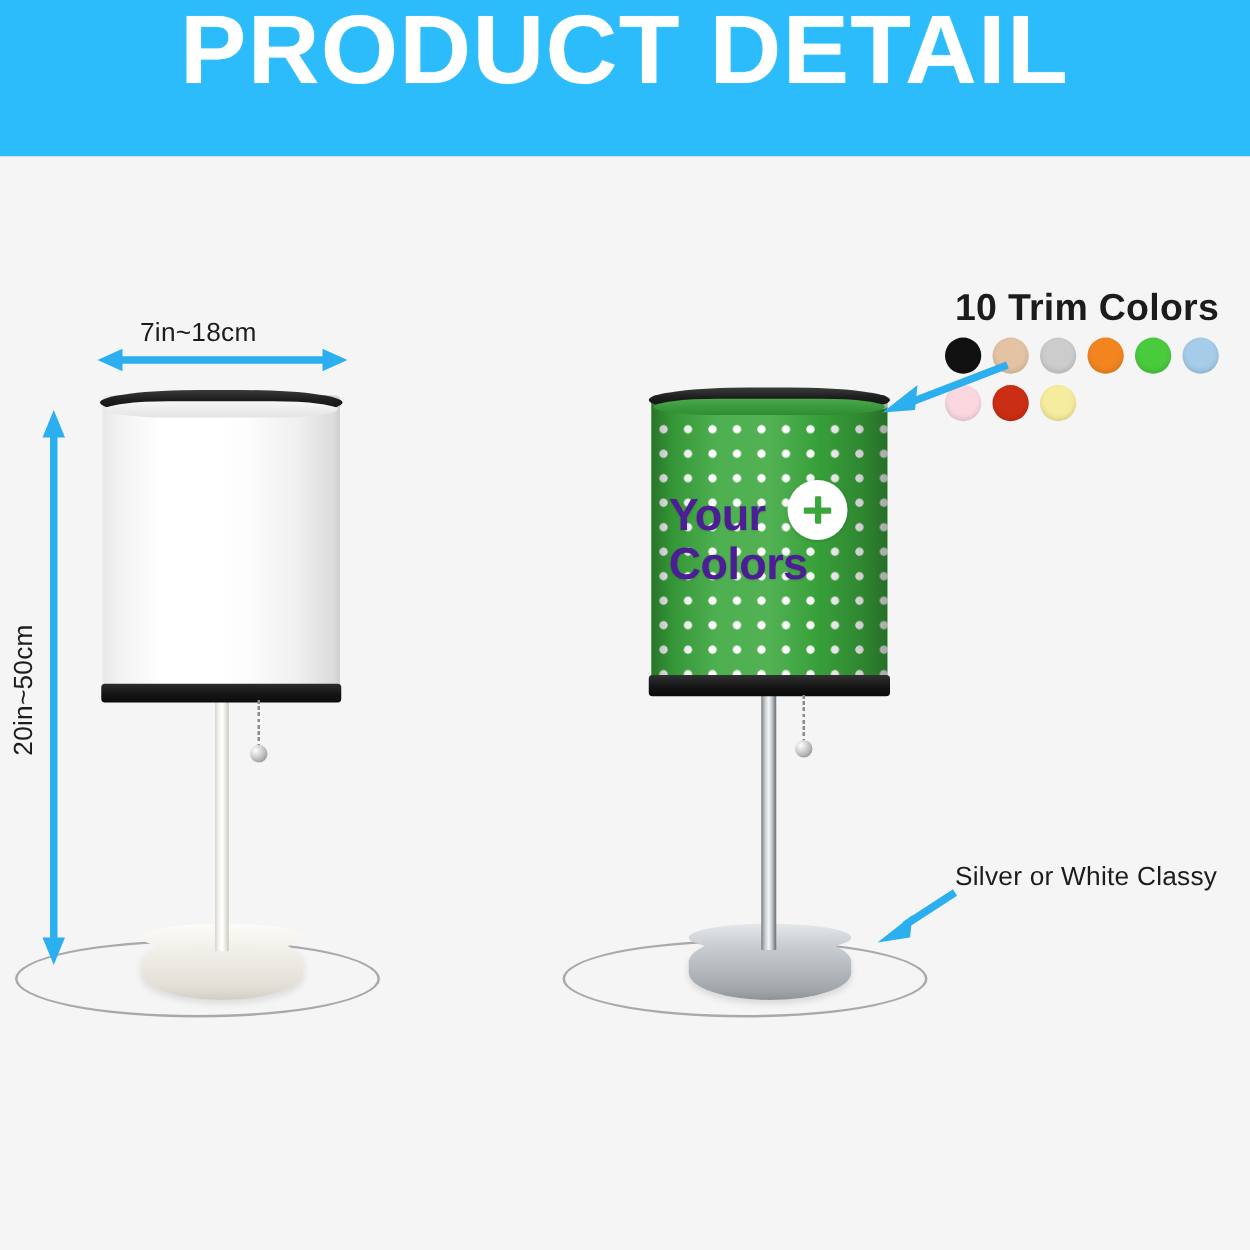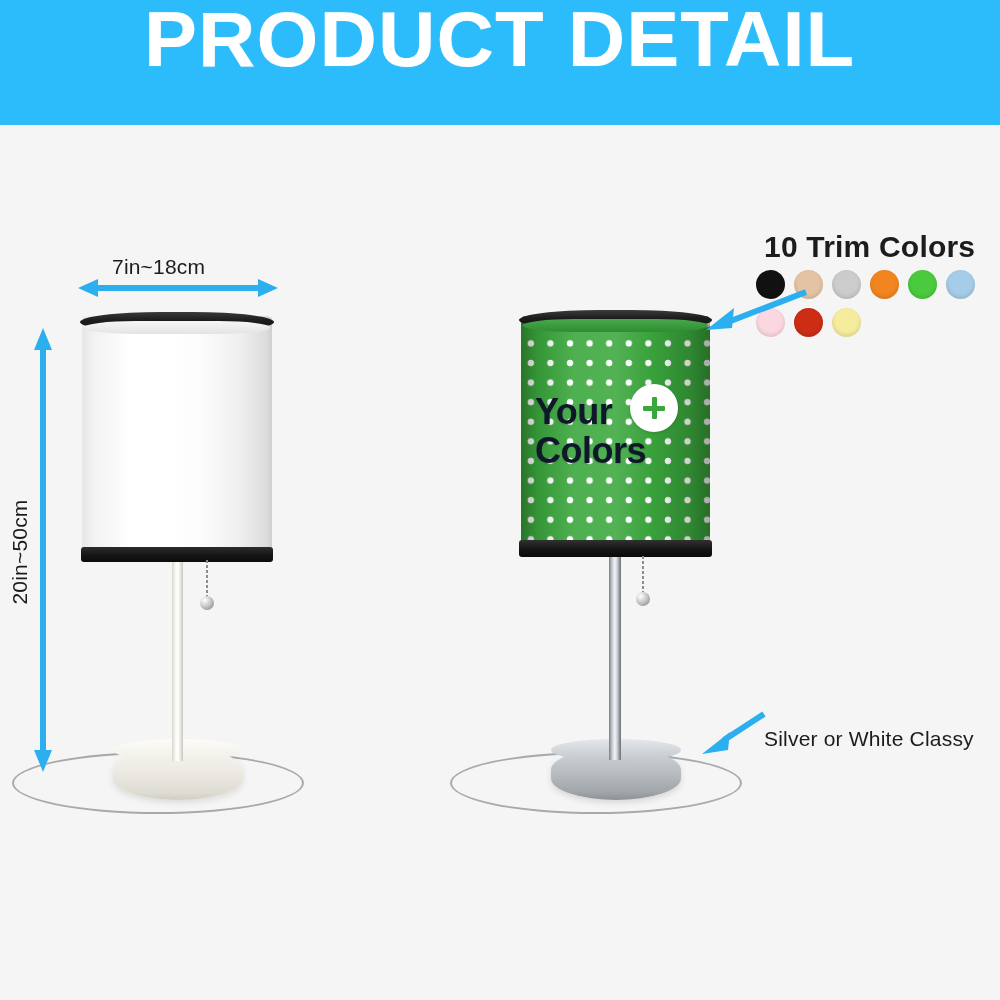--- a/index.html
+++ b/index.html
@@ -136,21 +136,21 @@
       rgba(0,0,0,.30) 0%, rgba(0,0,0,.10) 9%, rgba(255,255,255,.10) 28%,
       rgba(255,255,255,.12) 50%, rgba(0,0,0,.04) 70%, rgba(0,0,0,.20) 90%,
       rgba(0,0,0,.34) 100%);
   }
   .design-text {
     position:absolute; left:0; top:0; width:189px; height:230px;
     display:flex; flex-direction:column; justify-content:center;
     padding-left:14px;
   }
   .design-line {
-    color:#0f172a;
+    color:#4c1d95;
     font-size:36px;
     font-weight:bold;
     line-height:39px;
     letter-spacing:-0.5px;
     text-shadow:0 1px 2px rgba(0,0,0,.12);
   }
   .plus-badge {
     position:absolute; right:32px; top:68px;
     width:48px; height:48px; border-radius:50%;
     background:#ffffff;
@@ -227,21 +227,21 @@
   }
 
   
   .dim-h { left:112px; top:255px; }
   .dim-v {
     left:-33px; top:540px;
     transform:rotate(-90deg);
     transform-origin:center center;
   }
   .trim-title { left:764px; top:230px; font-size:30px; font-weight:600; }
-  .classy-label { left:764px; top:690px;margin-top:37px; }
+  .classy-label { left:764px; top:690px; }
 </style>
 </head>
 <body>
 
 <div id="page" style="background: rgb(245, 245, 245);">
 
   <div class="banner" style="background: rgb(44, 188, 251);">
     <div class="banner-title" style="color: rgb(255, 255, 255);">PRODUCT DETAIL</div>
   </div>
 

